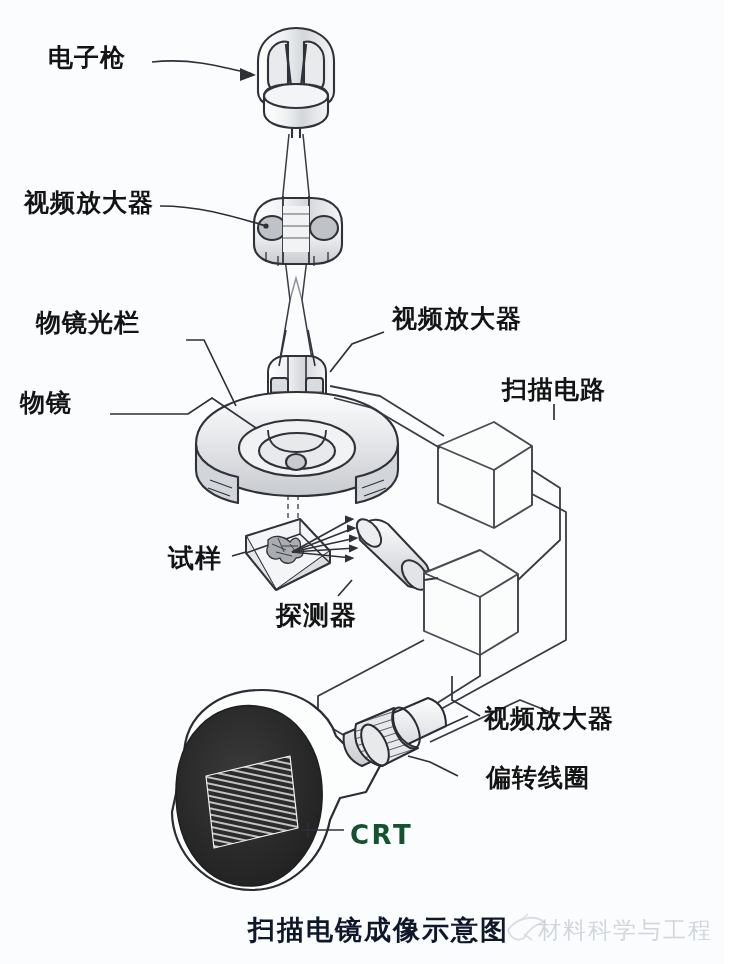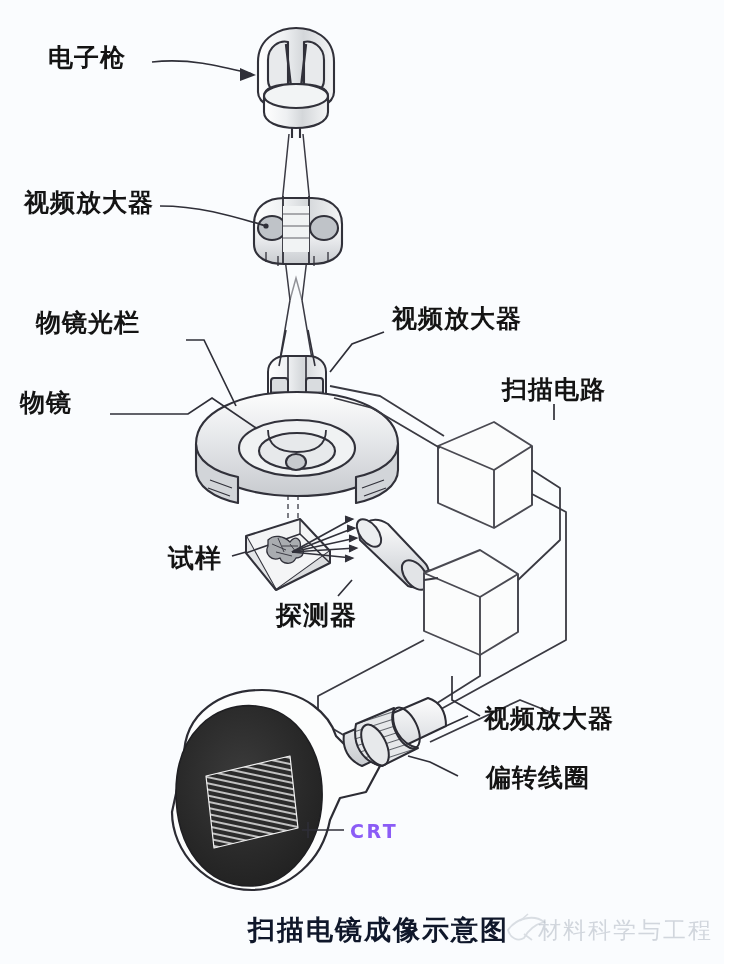--- a/index.html
+++ b/index.html
@@ -23,22 +23,22 @@
     letter-spacing: 1px;
     white-space: nowrap;
     line-height: 1;
     font-family: "DejaVu Sans", "Liberation Sans", sans-serif;
   }
   .label.small {
     font-size: 26px;
   }
   .latin-label {
     position: absolute;
-    color: #8b5cf6;
-    font-size: 19px;
+    color: #14532d;
+    font-size: 26px;
     font-weight: 600;
     letter-spacing: 2.5px;
     white-space: nowrap;
     font-family: "DejaVu Sans", "Liberation Sans", sans-serif;
   }
   .caption {
     position: absolute;
     color: #0f172a;
     font-size: 27px;
     font-weight: 700;

